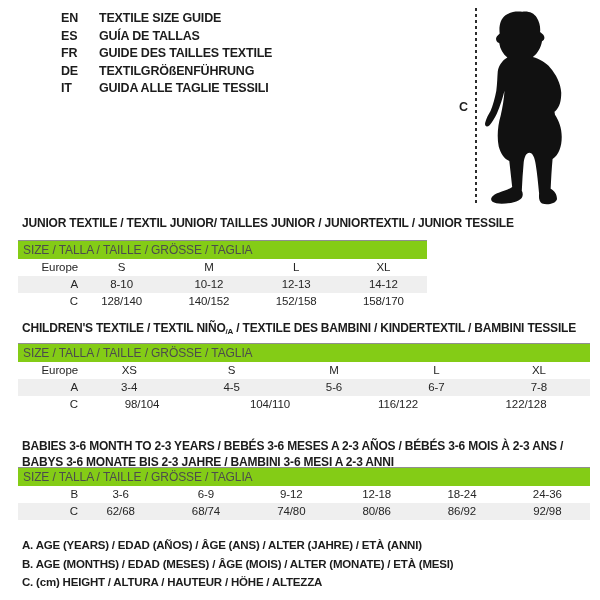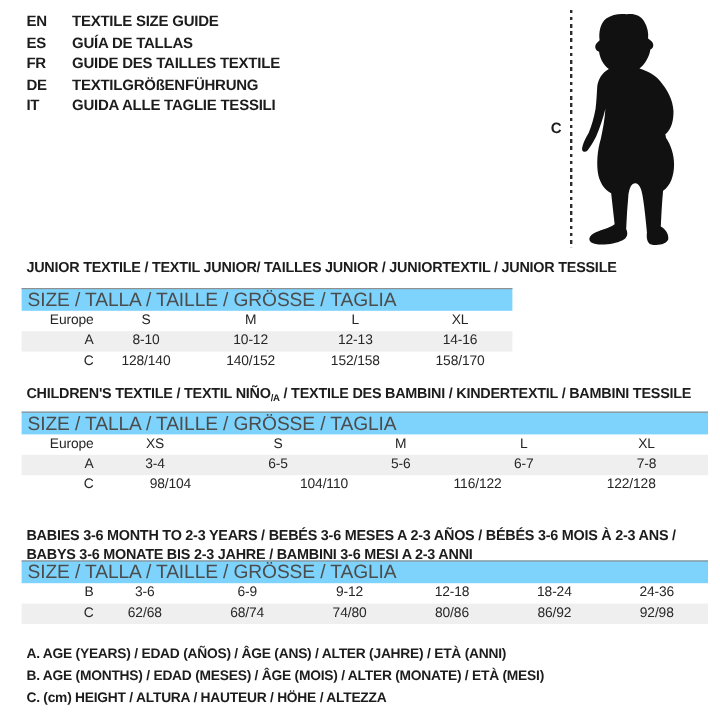--- a/index.html
+++ b/index.html
@@ -10,40 +10,40 @@
     color: #1c1c1c;
     position: relative;
     overflow: hidden;
     -webkit-font-smoothing: antialiased;
   }
   .abs { position: absolute; }
 
   
   .lang-list { left: 22px; top: 10px; }
   .lang-row { display: flex; font-weight: 700; font-size: 12.5px; line-height: 17.5px; letter-spacing: -0.2px; }
-  .lang-code { width: 38px; flex: 0 0 38px; }
+  .lang-code { width: 38px; flex: 0 0 38px; margin-left: 39px; }
 
   
   .dash-line {
     left: 475px; top: 8px; width: 2px; height: 198px;
     background: repeating-linear-gradient(to bottom, #2d2d2d 0 3px, transparent 3px 6px);
   }
   .c-label { left: 459px; top: 100px; font-weight: 700; font-size: 12.5px; }
   .baby-svg { left: 482px; top: 8px; }
 
   
   .tbl-title { left: 22px; font-weight: 700; font-size: 12px; letter-spacing: -0.2px; line-height: 16px; white-space: nowrap; }
   .tbl-title .sub { font-size: 8px; vertical-align: -2px; }
   .tbl { left: 18px; }
   .t1 { width: 409px; }
   .t2, .t3 { width: 572px; }
   .size-band {
     height: 19px; line-height: 19px;
-    background: #7dd3fc; border-top: 1px solid #8f8f8f;
-    color: #4c4c4c; font-size: 16px; padding-left: 5px;
+    background: #84cc16; border-top: 1px solid #8f8f8f;
+    color: #4c4c4c; font-size: 12px; padding-left: 5px;
     box-sizing: border-box; letter-spacing: -0.1px;
   }
   .trow { display: flex; height: 17px; line-height: 17px; font-size: 11.5px; color: #262626; letter-spacing: -0.1px; }
   .trow.stripe { background: #efefef; }
   .tlabel { flex: 0 0 60px; padding-left: 5px; box-sizing: border-box; text-align: right; }
   .tcell { flex: 1 1 0; text-align: center; }
 
   
   .legend { left: 22px; top: 536px; }
   .legend-line { font-weight: 700; font-size: 11.5px; line-height: 18.5px; letter-spacing: -0.2px; white-space: nowrap; }
@@ -129,21 +129,21 @@
     <div class="tcell">S</div>
     <div class="tcell">M</div>
     <div class="tcell">L</div>
     <div class="tcell">XL</div>
   </div>
   <div class="trow stripe">
     <div class="tlabel">A</div>
     <div class="tcell">8-10</div>
     <div class="tcell">10-12</div>
     <div class="tcell">12-13</div>
-    <div class="tcell">14-16</div>
+    <div class="tcell">14-12</div>
   </div>
   <div class="trow">
     <div class="tlabel">C</div>
     <div class="tcell">128/140</div>
     <div class="tcell">140/152</div>
     <div class="tcell">152/158</div>
     <div class="tcell">158/170</div>
   </div>
 </div>
 
@@ -156,21 +156,21 @@
     <div class="tlabel">Europe</div>
     <div class="tcell">XS</div>
     <div class="tcell">S</div>
     <div class="tcell">M</div>
     <div class="tcell">L</div>
     <div class="tcell">XL</div>
   </div>
   <div class="trow stripe">
     <div class="tlabel">A</div>
     <div class="tcell">3-4</div>
-    <div class="tcell">6-5</div>
+    <div class="tcell">4-5</div>
     <div class="tcell">5-6</div>
     <div class="tcell">6-7</div>
     <div class="tcell">7-8</div>
   </div>
   <div class="trow">
     <div class="tlabel">C</div>
     <div class="tcell">98/104</div>
     <div class="tcell">104/110</div>
     <div class="tcell">116/122</div>
     <div class="tcell">122/128</div>

